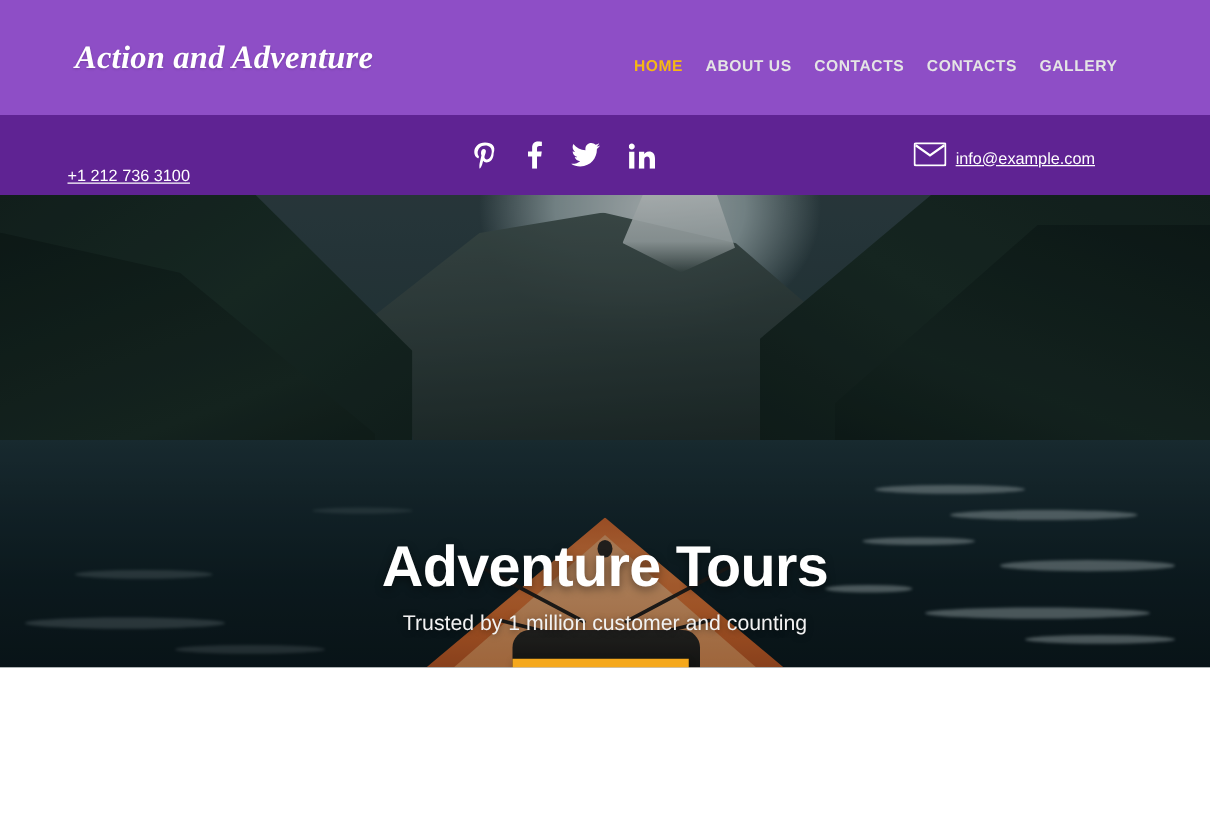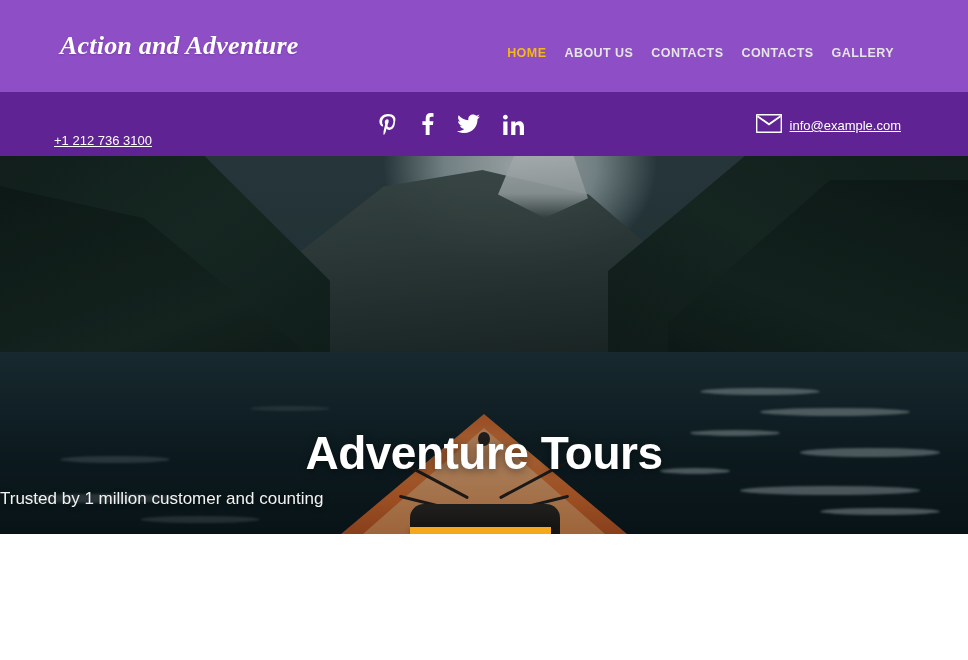--- a/index.html
+++ b/index.html
@@ -45,21 +45,21 @@
     position:absolute; left:54px; top:133px;
     font-size:13px; color:#ffffff;
     text-decoration:underline; white-space:nowrap;
   }
   .socials {
     position:absolute; left:378px; top:113px;
     display:flex; align-items:center; gap:23px;
   }
   .socials .sico { display:block; }
   .emailwrap {
-    position:absolute; right:67px; top:114px;
+    position:absolute; right:92px; top:114px;
     display:flex; align-items:center; gap:8px;
   }
   .emailwrap .email {
     font-size:13px; color:#ffffff;
     text-decoration:underline; white-space:nowrap;
   }
 
   
   .hero {
     position:absolute; left:0; top:156px; width:968px; height:378px;
@@ -148,20 +148,21 @@
 
   .hero-title {
     position:absolute; left:0; top:270px; width:968px;
     text-align:center;
     font-size:46px; font-weight:bold; color:#ffffff;
     letter-spacing:-0.5px;
     text-shadow:0 2px 8px rgba(0,0,0,0.45);
   }
   .hero-sub {
     position:absolute; left:0; top:333px; width:968px;
+    text-align:center;
     font-size:17px; color:#f2f2f2;
     text-shadow:0 1px 5px rgba(0,0,0,0.5);
   }
   .cta {
     position:absolute; left:410px; top:371px;
     width:141px; height:44px;
     background:#F5A81C;
     border:none; cursor:pointer;
     color:#ffffff; font-size:15px; font-weight:bold;
     font-family:"Liberation Sans", sans-serif;

